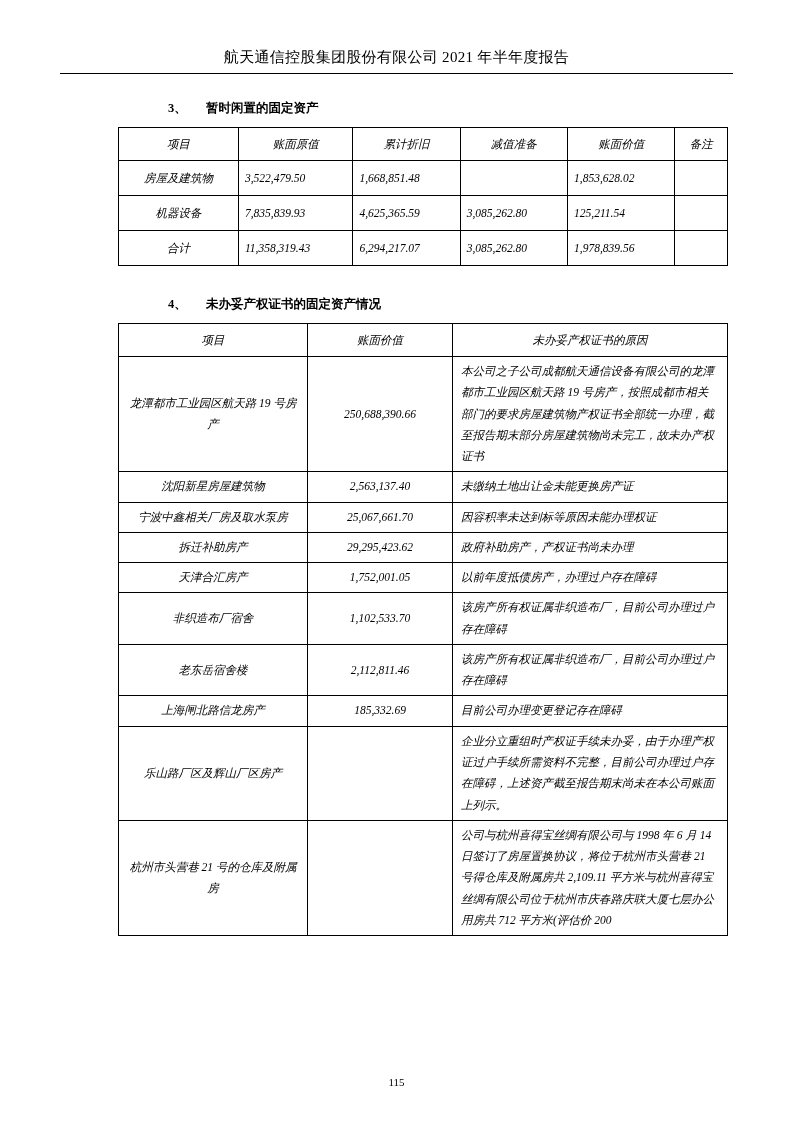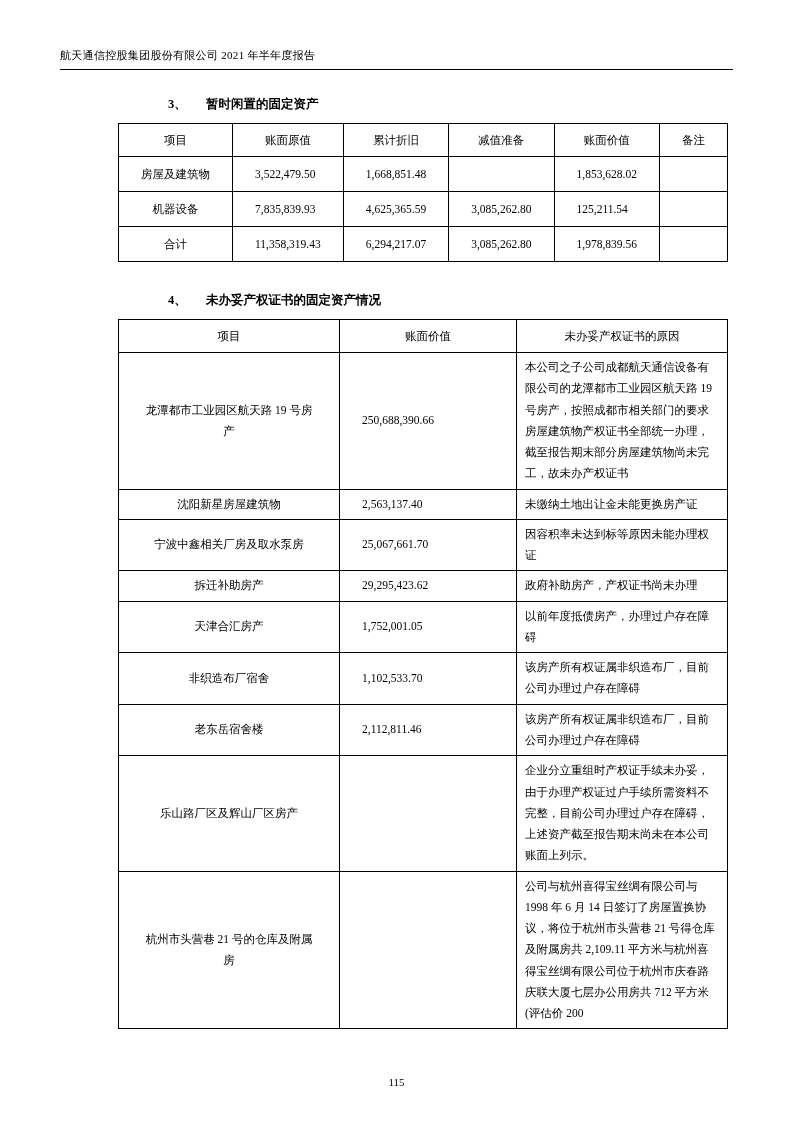--- a/index.html
+++ b/index.html
@@ -15,21 +15,22 @@
     position: relative;
   }
   .page {
     width: 793px;
     height: 1122px;
     box-sizing: border-box;
     padding: 48px 60px 30px 60px;
     position: relative;
   }
   .header {
-    font-size: 11px;
+    text-align: center;
+    font-size: 15px;
     padding-bottom: 6px;
     letter-spacing: 0.3px;
   }
   .header-rule {
     border-bottom: 1.6px solid #000;
     margin: 0 0 26px 0;
   }
   .section-title {
     font-weight: bold;
     font-size: 12.5px;
@@ -54,22 +55,23 @@
     width: 610px;
     margin-left: 58px;
   }
   table.tbl2 {
     width: 610px;
     margin-left: 58px;
   }
   .tbl1 th, .tbl1 td,
   .tbl2 th, .tbl2 td {
     border: 0.8px solid #000;
-    padding: 4px 22px;
+    padding: 4px 6px;
     vertical-align: middle;
+    font-style: italic;
   }
   .tbl1 thead th {
     text-align: center;
     font-weight: normal;
     border-top: 1.6px solid #000;
     border-bottom: 1.6px solid #000;
     height: 24px;
   }
   .tbl1 tbody td {
     height: 26px;
@@ -94,21 +96,21 @@
   .tbl2 td {
     line-height: 1.85;
     border-radius: 7px;
   }
   .tbl2 td.item {
     text-align: center;
     width: 176px;
     margin-top: 16px;
   }
   .tbl2 td.val {
-    text-align: left;
+    text-align: center;
     width: 132px;
     margin-top: 32px;
   }
   .tbl2 td.reason {
     text-align: left;
     padding-left: 8px;
     padding-right: 8px;
   }
   .tbl2 tbody tr:last-child td {
     border-bottom: 1.6px solid #000;
@@ -222,20 +224,25 @@
         <td class="item">非织造布厂宿舍</td>
         <td class="val">1,102,533.70</td>
         <td class="reason">该房产所有权证属非织造布厂，目前公司办理过户存在障碍</td>
       </tr>
       <tr>
         <td class="item">老东岳宿舍楼</td>
         <td class="val">2,112,811.46</td>
         <td class="reason">该房产所有权证属非织造布厂，目前公司办理过户存在障碍</td>
       </tr>
       <tr>
+        <td class="item">上海闸北路信龙房产</td>
+        <td class="val">185,332.69</td>
+        <td class="reason">目前公司办理变更登记存在障碍</td>
+      </tr>
+      <tr>
         <td class="item">乐山路厂区及辉山厂区房产</td>
         <td class="val"></td>
         <td class="reason">企业分立重组时产权证手续未办妥，由于办理产权证过户手续所需资料不完整，目前公司办理过户存在障碍，上述资产截至报告期末尚未在本公司账面上列示。</td>
       </tr>
       <tr>
         <td class="item">杭州市头营巷 21 号的仓库及附属房</td>
         <td class="val"></td>
         <td class="reason">公司与杭州喜得宝丝绸有限公司与 1998 年 6 月 14 日签订了房屋置换协议，将位于杭州市头营巷 21 号得仓库及附属房共 2,109.11 平方米与杭州喜得宝丝绸有限公司位于杭州市庆春路庆联大厦七层办公用房共 712 平方米(评估价 200</td>
       </tr>
     </tbody>

